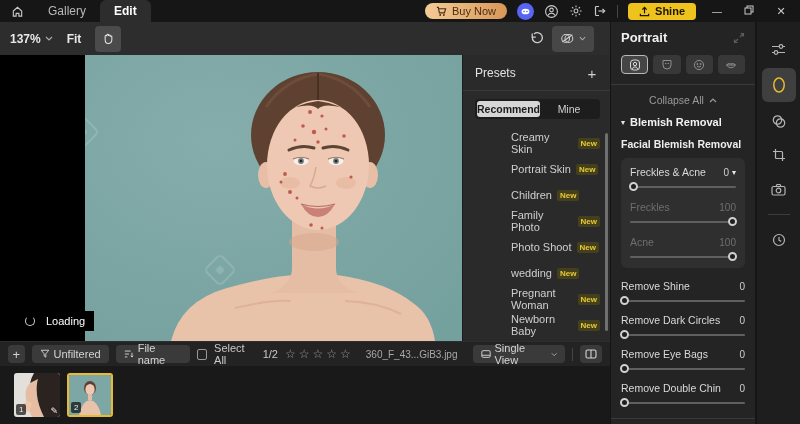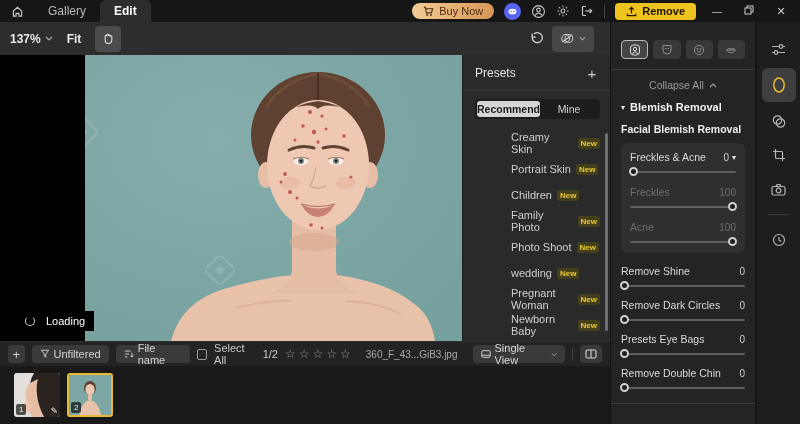--- a/index.html
+++ b/index.html
@@ -173,21 +173,21 @@
             <path d="M9.5 4.8 L11.7 7 L9.5 9.2"></path>
           </svg>
       </div>
       <div class="tb-divider"></div>
       <div class="export-btn">
         <svg width="11" height="11" viewBox="0 0 12 12" fill="none" stroke="#1c1504" stroke-width="1.3">
             <path d="M6 8 V1.8"></path>
             <path d="M3.6 4 L6 1.6 L8.4 4"></path>
             <path d="M1.5 8.5 v2 h9 v-2"></path>
           </svg>
-        <span>Remove</span>
+        <span>Shine</span>
       </div>
       <span class="win-btn">—</span>
       <span class="win-btn">
         <svg style="display:inline-block" width="10" height="10" viewBox="0 0 10 10" fill="none" stroke="#c9c9c9" stroke-width="1">
             <rect x="3" y="1" width="6" height="6"></rect>
             <rect x="1" y="3" width="6" height="6" fill="#161616"></rect>
           </svg>
       </span>
       <span class="win-btn">✕</span>
     </div>
@@ -429,20 +429,26 @@
         <ellipse cx="21" cy="13" rx="6" ry="7" fill="#5e4130"></ellipse>
         <ellipse cx="21" cy="14.5" rx="4.6" ry="5.6" fill="#eec8b2"></ellipse>
         <path d="M10 40 Q13 26 21 25 Q29 26 32 40 Z" fill="#e9c2aa"></path>
         <path d="M19 19 L19 25 L23 25 L23 19 Z" fill="#e5bca4"></path>
       </svg>
       <span class="thumb-idx">2</span>
     </div>
   </div>
 
   <div class="rpanel">
+    <div class="rp-head">
+      <span class="rp-title">Portrait</span>
+      <svg width="12" height="12" viewBox="0 0 12 12" fill="none" stroke="#5c5c5c" stroke-width="1.2">
+          <path d="M7.5 1.5 h3 v3 M10.5 1.5 L7 5 M4.5 10.5 h-3 v-3 M1.5 10.5 L5 7"></path>
+        </svg>
+    </div>
     <div class="rp-tabs">
       <div class="rp-tab active">
         <svg width="12" height="12" viewBox="0 0 12 12" fill="none" stroke="#d9d9d9" stroke-width="1">
             <rect x="1.5" y="1" width="9" height="10" rx="3"></rect>
             <circle cx="6" cy="5" r="1.7"></circle>
             <path d="M3.4 10 Q4.2 7.8 6 7.8 Q7.8 7.8 8.6 10"></path>
           </svg>
       </div>
       <div class="rp-tab">
         <svg width="12" height="12" viewBox="0 0 12 12" fill="none" stroke="#8d8d8d" stroke-width="1">
@@ -524,21 +530,21 @@
       <div class="srow-top">
         <span class="slabel">Remove Dark Circles</span>
         <span class="svalue">0</span>
       </div>
       <div class="track">
           <span class="knob k0"></span>
         </div>
     </div>
     <div class="gap12">
       <div class="srow-top">
-        <span class="slabel">Presets Eye Bags</span>
+        <span class="slabel">Remove Eye Bags</span>
         <span class="svalue">0</span>
       </div>
       <div class="track">
           <span class="knob k0"></span>
         </div>
     </div>
     <div class="gap12">
       <div class="srow-top">
         <span class="slabel">Remove Double Chin</span>
         <span class="svalue">0</span>

